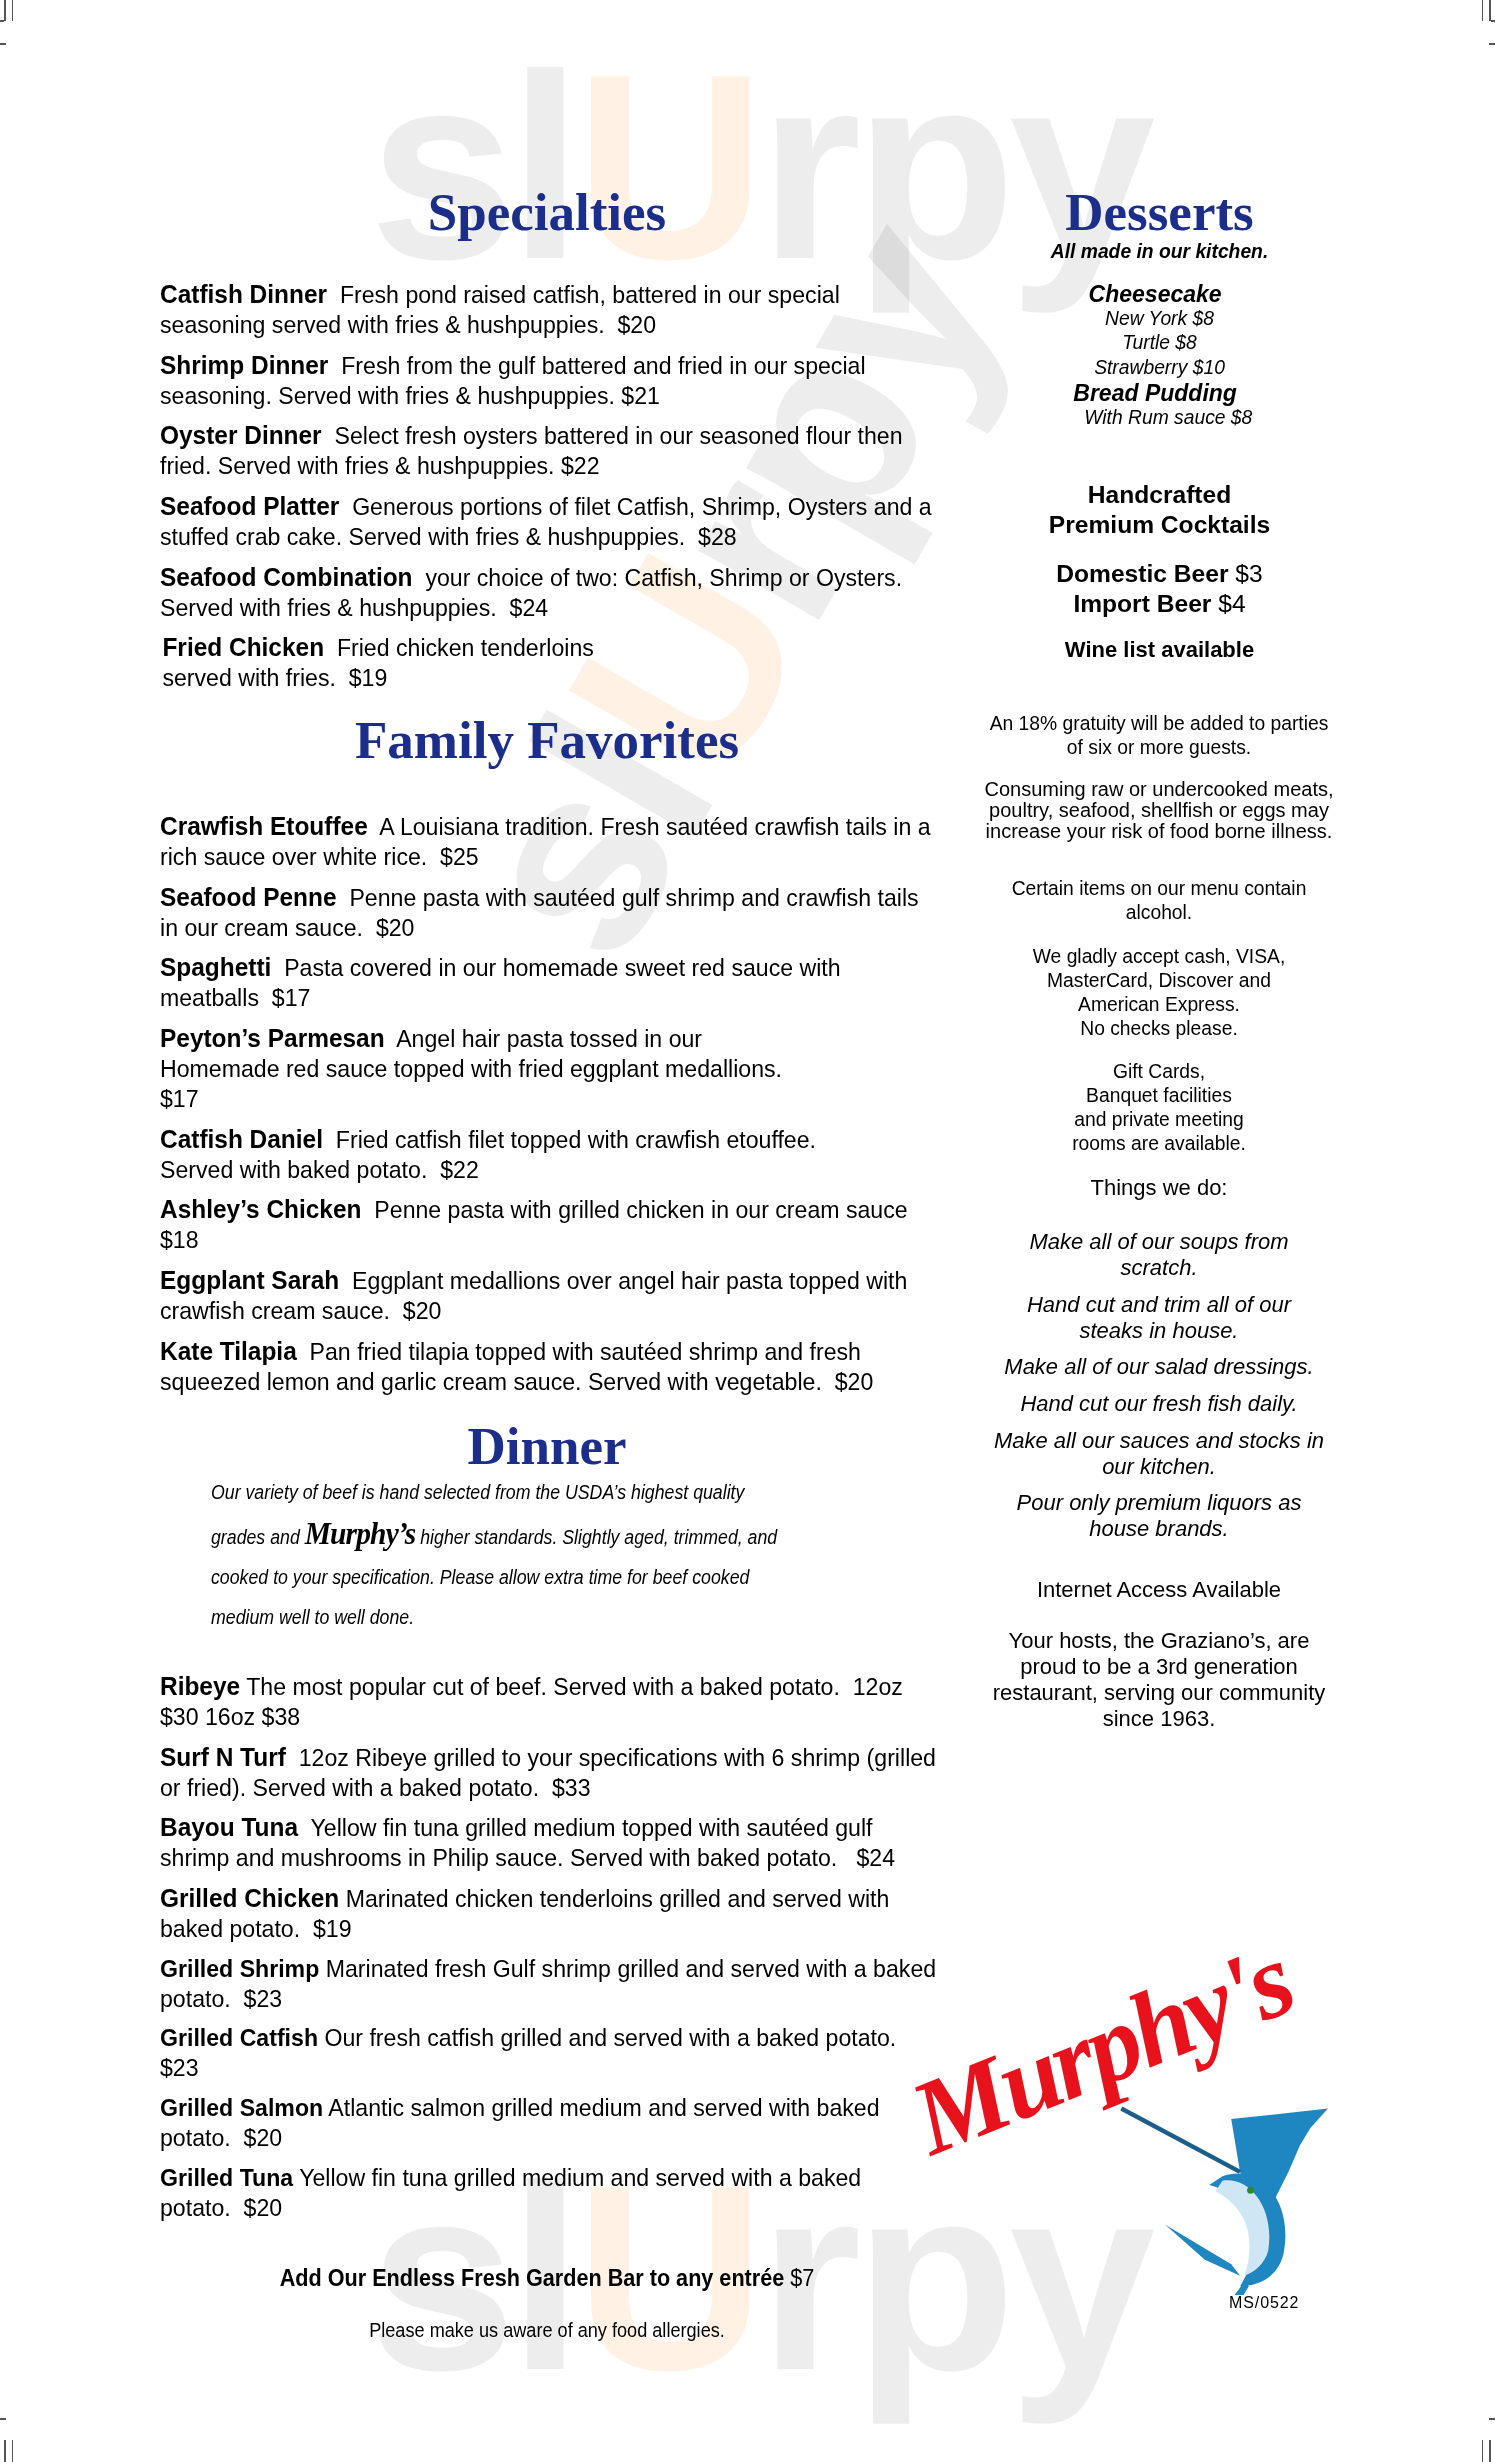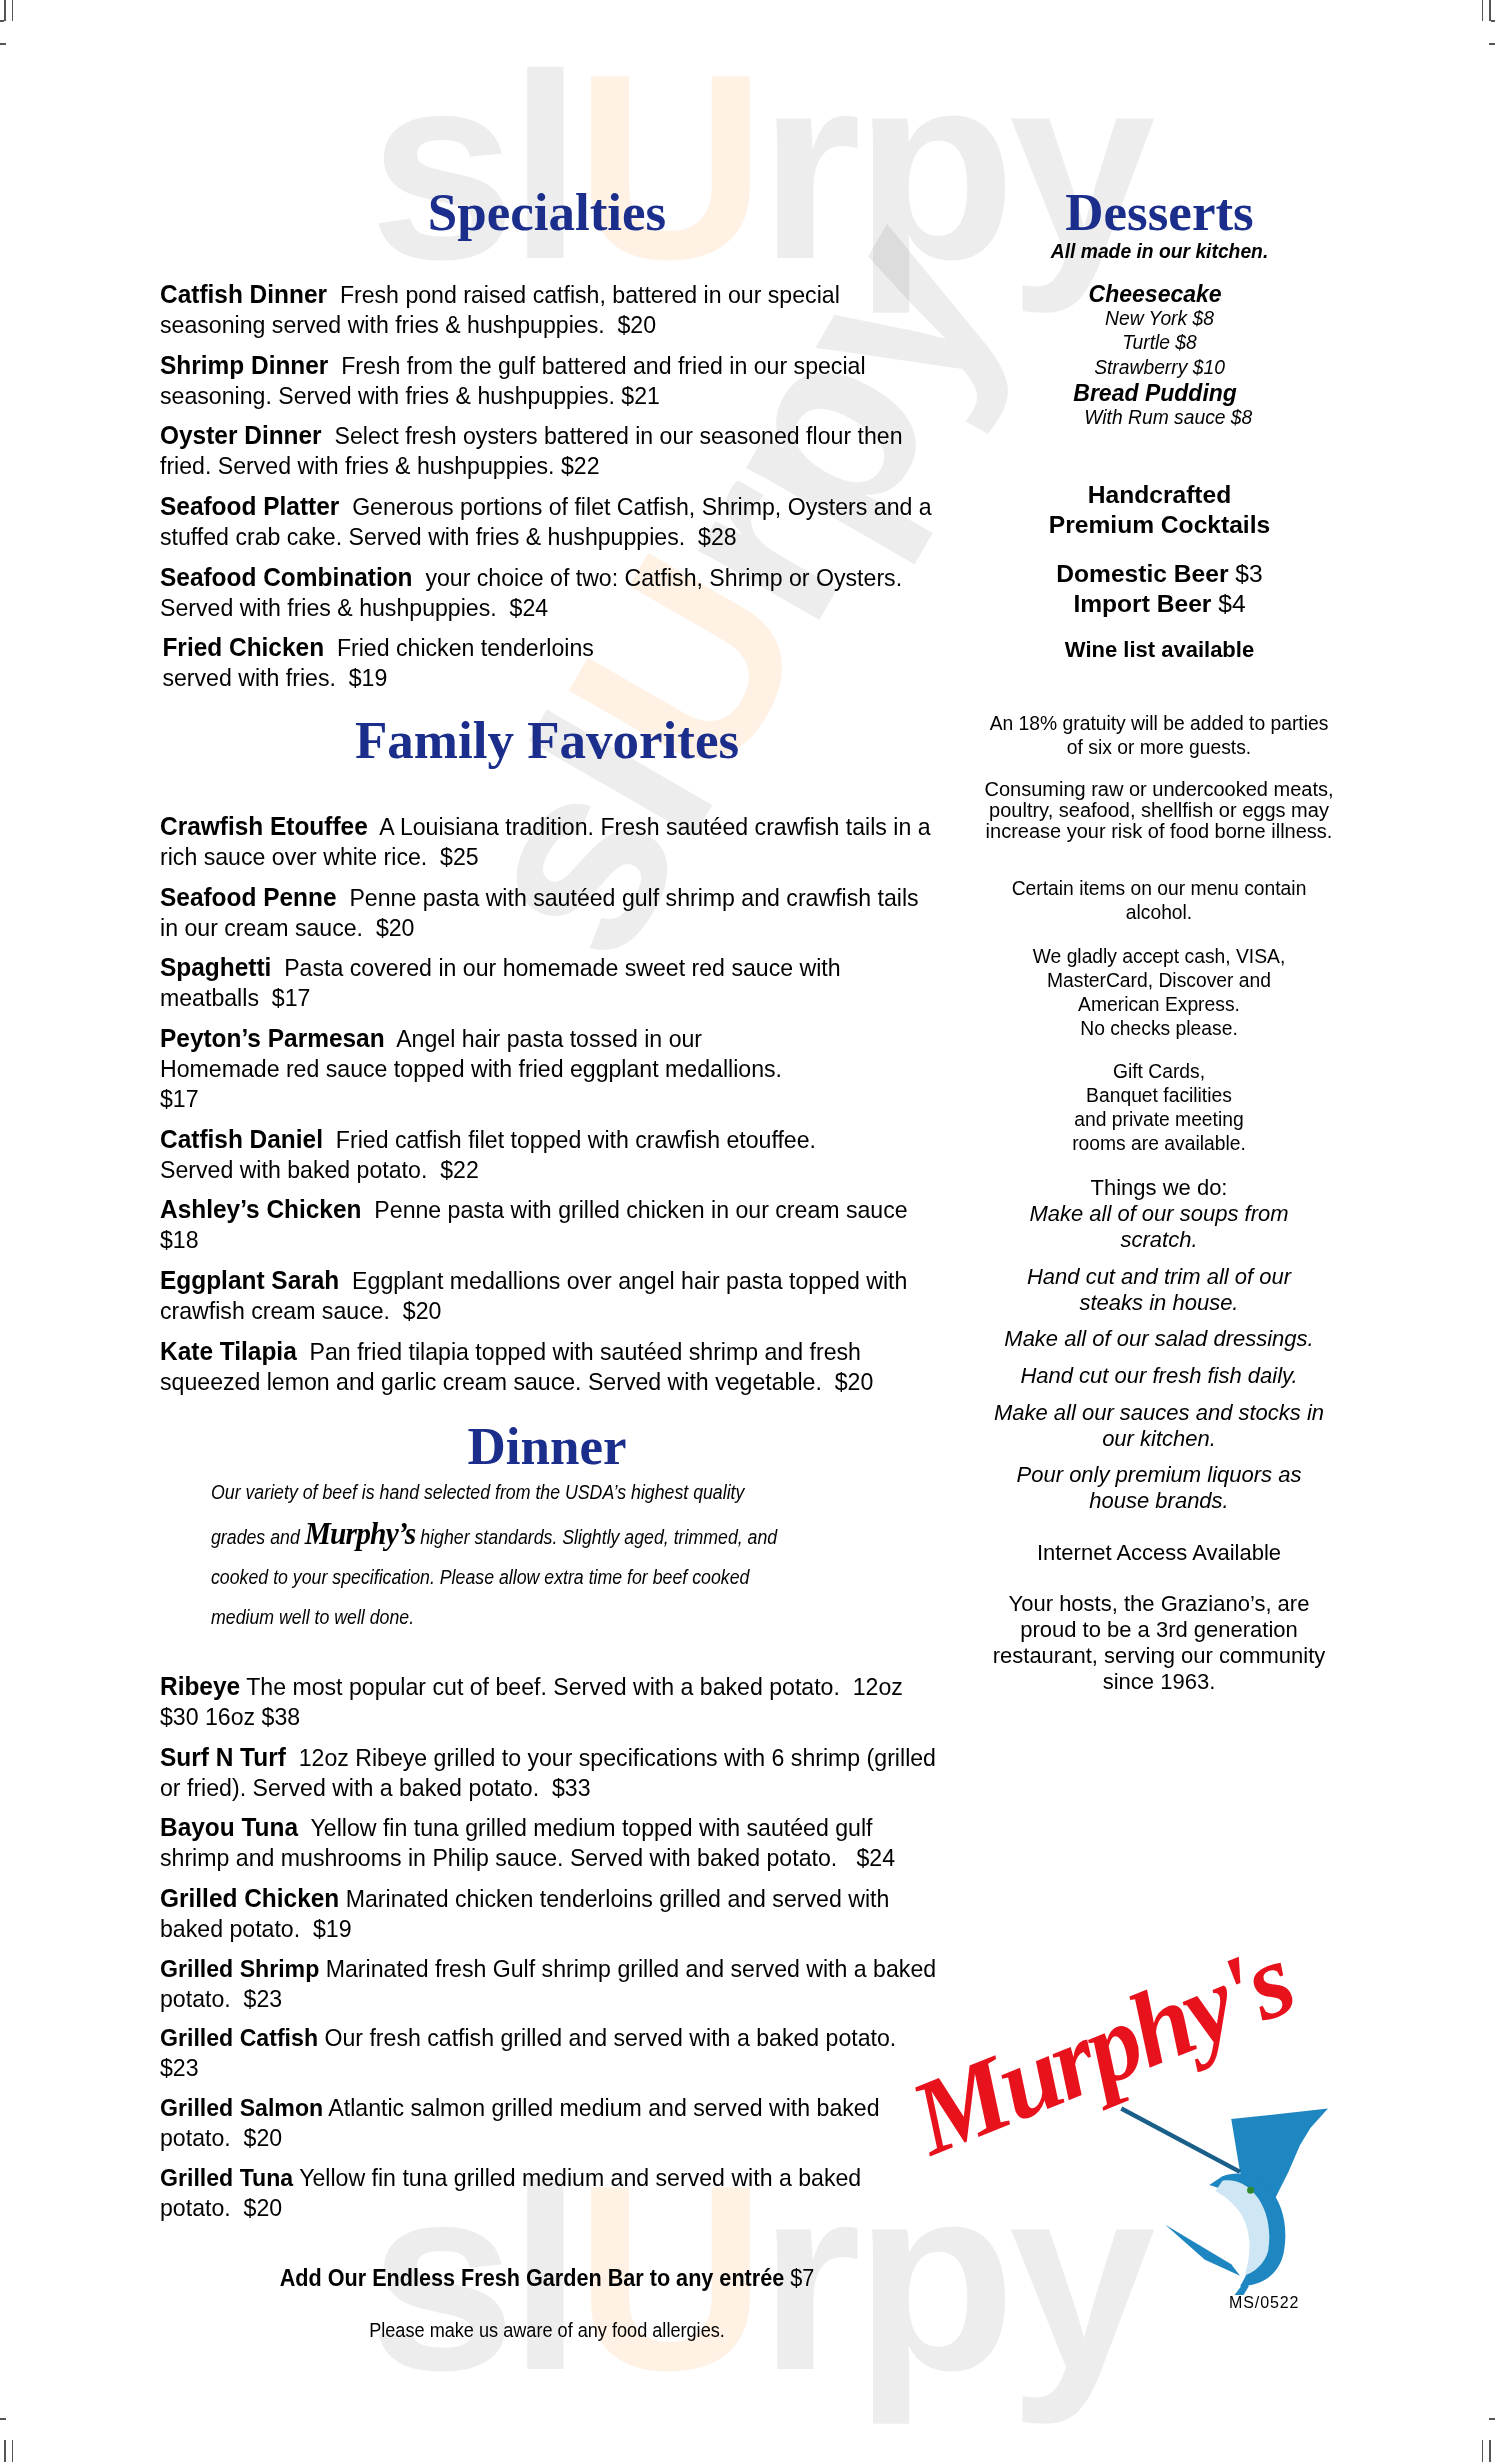--- a/index.html
+++ b/index.html
@@ -124,26 +124,26 @@
 
 <div class="right-col" style="top:712px;left:983px;width:352px;">
   <p class="r-block" style="font-size:19.3px;line-height:24px;margin-bottom:19.3px;">An 18% gratuity will be added to parties of six or more guests.</p>
   <p class="r-block" style="font-size:20px;line-height:21px;margin-bottom:35px;">Consuming raw or undercooked meats, poultry, seafood, shellfish or eggs may increase your risk of food borne illness.</p>
   <p class="r-block" style="font-size:19.3px;line-height:24px;margin-bottom:19.3px;padding:0 8.8px;">Certain items on our menu contain alcohol.</p>
   <p class="r-block" style="font-size:19.3px;line-height:24px;padding:0 35px;">We gladly accept cash, VISA, MasterCard, Discover and American Express.</p>
   <p class="r-block" style="font-size:19.3px;line-height:24px;margin-bottom:19.3px;">No checks please.</p>
   <p class="r-block" style="font-size:19.3px;line-height:24px;">Gift Cards,</p>
   <p class="r-block" style="font-size:19.3px;line-height:24px;margin-bottom:19.3px;padding:0 88px;">Banquet facilities and private meeting rooms are available.</p>
   <p class="r-block" style="font-size:22px;line-height:26px;">Things we do:</p>
-  <p class="r-block" style="font-size:22px;line-height:26px;font-style:italic;margin-bottom:10.6px;padding:0 17.6px;">Make all of our soups from scratch.</p>
+  <p class="r-block" style="font-size:22px;line-height:26px;font-style:italic;margin-bottom:10.6px;padding:0 17.6px;margin-top:28px;">Make all of our soups from scratch.</p>
   <p class="r-block" style="font-size:22px;line-height:26px;font-style:italic;margin-bottom:10.6px;padding:0 17.6px;">Hand cut and trim all of our steaks in house.</p>
   <p class="r-block" style="font-size:22px;line-height:26px;font-style:italic;margin-bottom:10.6px;white-space:nowrap;margin-left:-17.6px;margin-right:-17.6px;">Make all of our salad dressings.</p>
   <p class="r-block" style="font-size:22px;line-height:26px;font-style:italic;margin-bottom:10.6px;">Hand cut our fresh fish daily.</p>
   <p class="r-block" style="font-size:22px;line-height:26px;font-style:italic;margin-bottom:10.6px;padding:0 8.8px;">Make all our sauces and stocks in our kitchen.</p>
-  <p class="r-block" style="font-size:22px;line-height:26px;font-style:italic;margin-bottom:26px;padding:0 17.6px;">Pour only premium liquors as house brands.</p>
+  <p class="r-block" style="font-size:22px;line-height:26px;font-style:italic;margin-bottom:35px;padding:0 17.6px;">Pour only premium liquors as house brands.</p>
   <p class="r-block" style="font-size:22px;line-height:26px;margin-bottom:24.6px;">Internet Access Available</p>
   <p class="r-block" style="font-size:22px;line-height:26px;padding:0 7px;">Your hosts, the Graziano’s, are proud to be a 3rd generation restaurant, serving our community since 1963.</p>
 </div>
 
 <div class="logo">
   <svg width="387" height="299" viewBox="0 0 440 340">
 
     <path d="M330 140 L440 128 L420 150 L408 170 L395 200 L380 230 L360 250 L340 200 Z" fill="#1e86c0"></path>
 
     <line x1="205" y1="128" x2="340" y2="200" stroke="#1a5e8a" stroke-width="5"></line>

